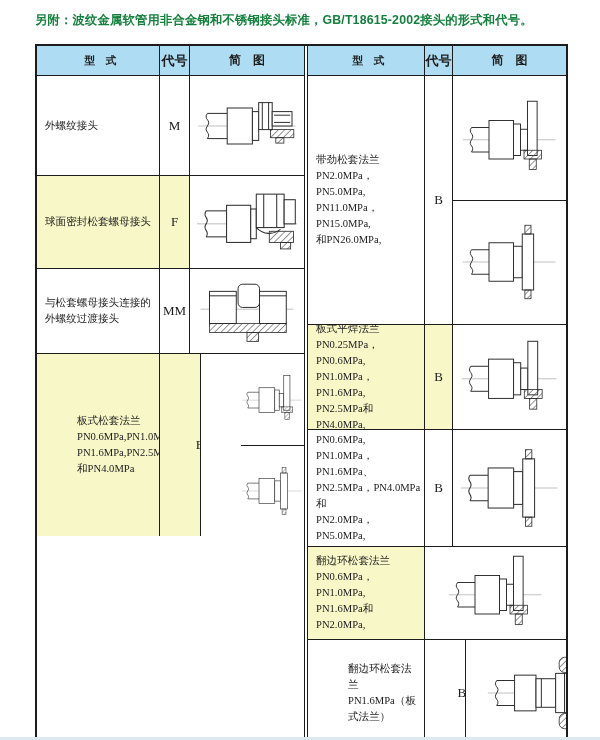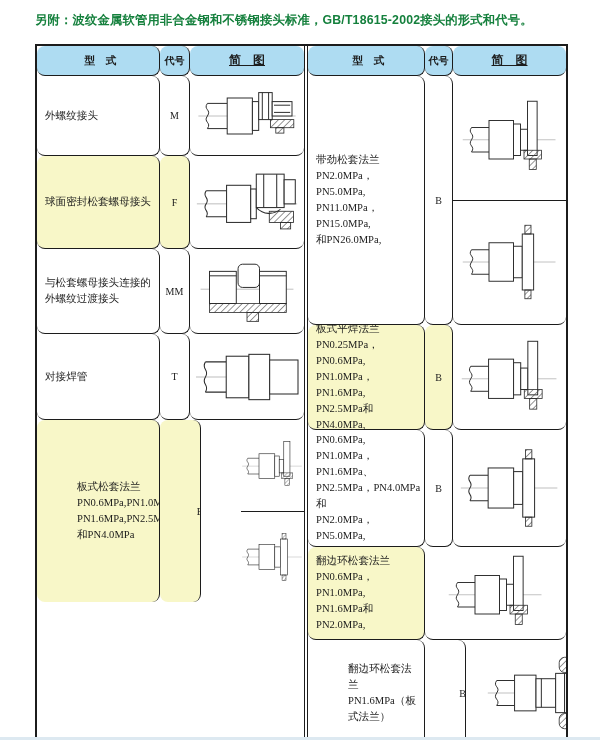--- a/index.html
+++ b/index.html
@@ -18,40 +18,40 @@
     border:2px solid var(--border,#1c1c1c);background:#fff;
   }
   .half{display:flex;flex-direction:column;}
   .half-left{width:267px;border-right:1.5px solid var(--border,#1c1c1c);}
   .gap{width:2px;background:#fff;}
   .half-right{width:258px;border-left:1.5px solid var(--border,#1c1c1c);}
   .row{display:flex;}
   .cell{
     border-right:1.2px solid var(--border,#1c1c1c);
     border-bottom:1.2px solid var(--border,#1c1c1c);
-    box-sizing:border-box;background:#fff;overflow:hidden;border-radius:8px;
+    box-sizing:border-box;background:#fff;overflow:hidden;
   }
   .c-diag{border-right:none;}
   .row:last-child .cell{border-bottom:none;padding-left:40px;}
   .half-left  .c-type{width:123px;}
   .half-left  .c-code{width:30px;}
   .half-right .c-type{width:117px;}
   .half-right .c-code{width:28px;}
-  .c-diag{flex:1;display:flex;align-items:center;justify-content:center;flex-direction:column;padding:0;text-decoration:underline;}
+  .c-diag{flex:1;display:flex;align-items:center;justify-content:center;flex-direction:column;padding:0;}
   .row.header{height:30px;}
   .hdr{
     background:var(--header_bg,#aedcf2);display:flex;align-items:center;justify-content:center;
     font-family:"Liberation Sans",sans-serif;font-weight:bold;font-size:12px;color:#1d1d1d;
   }
   .c-type{
     display:flex;align-items:center;text-align:left;
     padding:2px 3px 2px 8px;font-size:10.6px;line-height:1.5;
     white-space:pre-line;color:#1b1b1b;
   }
-  .c-code{display:flex;align-items:center;justify-content:center;font-size:10px;color:#1b1b1b;}
+  .c-code{display:flex;align-items:center;justify-content:center;font-size:13px;color:#1b1b1b;}
   .hl{background:var(--highlight_bg,#f8f7c8);}
   .sub{flex:1;width:100%;display:flex;align-items:center;justify-content:center;}
   .sub + .sub{border-top:1.2px solid var(--border,#1c1c1c);}
   svg.dg line,svg.dg path,svg.dg rect{stroke:#2b2b2b;stroke-width:1.1;fill:none;stroke-linejoin:miter;}
   svg.dg .cl{stroke:#8a8a8a;stroke-width:.6;}
   svg.dg .ht{fill:url(#hatch);stroke:#2b2b2b;stroke-width:.9;}
   svg.dg .fw{fill:#ffffff;}
   .bottom-strip{position:absolute;left:0;right:0;bottom:0;height:3px;background:#dde9f1;}
 </style>
 </head>
@@ -70,21 +70,21 @@
 
   <div class="tbl">
 
     <div class="half half-left">
       <div class="row header">
         <div class="cell c-type hdr">型　式</div>
         <div class="cell c-code hdr">代号</div>
         <div class="cell c-diag hdr">简　图</div>
       </div>
 
-      <div class="row" style="height:80px">
+      <div class="row" style="height:100px">
         <div class="cell c-type">外螺纹接头</div>
         <div class="cell c-code">M</div>
         <div class="cell c-diag">
           <svg class="dg" width="104" height="72" viewBox="0 0 112 80">
             <line class="cl" x1="2" y1="40" x2="110" y2="40"></line>
             <path d="M12,26 c-5,7 5,7 0,14 c-5,7 5,7 0,14"></path>
             <line x1="12" y1="26" x2="34" y2="26"></line>
               <line x1="12" y1="54" x2="34" y2="54"></line>
             <rect class="fw" x="34" y="20" width="28" height="40"></rect>
             <rect class="fw" x="62" y="24" width="7" height="32"></rect>
@@ -134,35 +134,20 @@
             <rect class="fw" x="46" y="12" width="24" height="26" rx="5"></rect>
             <rect class="fw" x="70" y="20" width="30" height="36"></rect>
             <line x1="70" y1="25" x2="100" y2="25"></line>
             <rect class="ht" x="14" y="56" width="86" height="10"></rect>
             <rect class="ht" x="56" y="66" width="13" height="10"></rect>
           </svg>
         </div>
       </div>
 
 
-      <div class="row" style="height:86px">
-        <div class="cell c-type">对接焊管</div>
-        <div class="cell c-code">T</div>
-        <div class="cell c-diag">
-          <svg class="dg" width="106" height="68" viewBox="0 0 112 72">
-            <line class="cl" x1="2" y1="36" x2="110" y2="36"></line>
-            <path d="M12,20 c-5,8 5,8 0,16 c-5,8 5,8 0,16"></path>
-            <line x1="12" y1="20" x2="34" y2="20"></line>
-              <line x1="12" y1="52" x2="34" y2="52"></line>
-            <rect class="fw" x="34" y="14" width="24" height="44"></rect>
-            <rect class="fw" x="58" y="12" width="22" height="48"></rect>
-            <rect class="fw" x="80" y="18" width="30" height="36"></rect>
-          </svg>
-        </div>
-      </div>
 
       <div class="row" style="height:182px">
         <div class="cell c-type hl">板式松套法兰
 PN0.6MPa,PN1.0MPa,
 PN1.6MPa,PN2.5MPa,
 和PN4.0MPa</div>
         <div class="cell c-code hl">B</div>
         <div class="cell c-diag">
           <div class="sub">
             <svg class="dg" width="100" height="84" viewBox="0 0 112 92">

